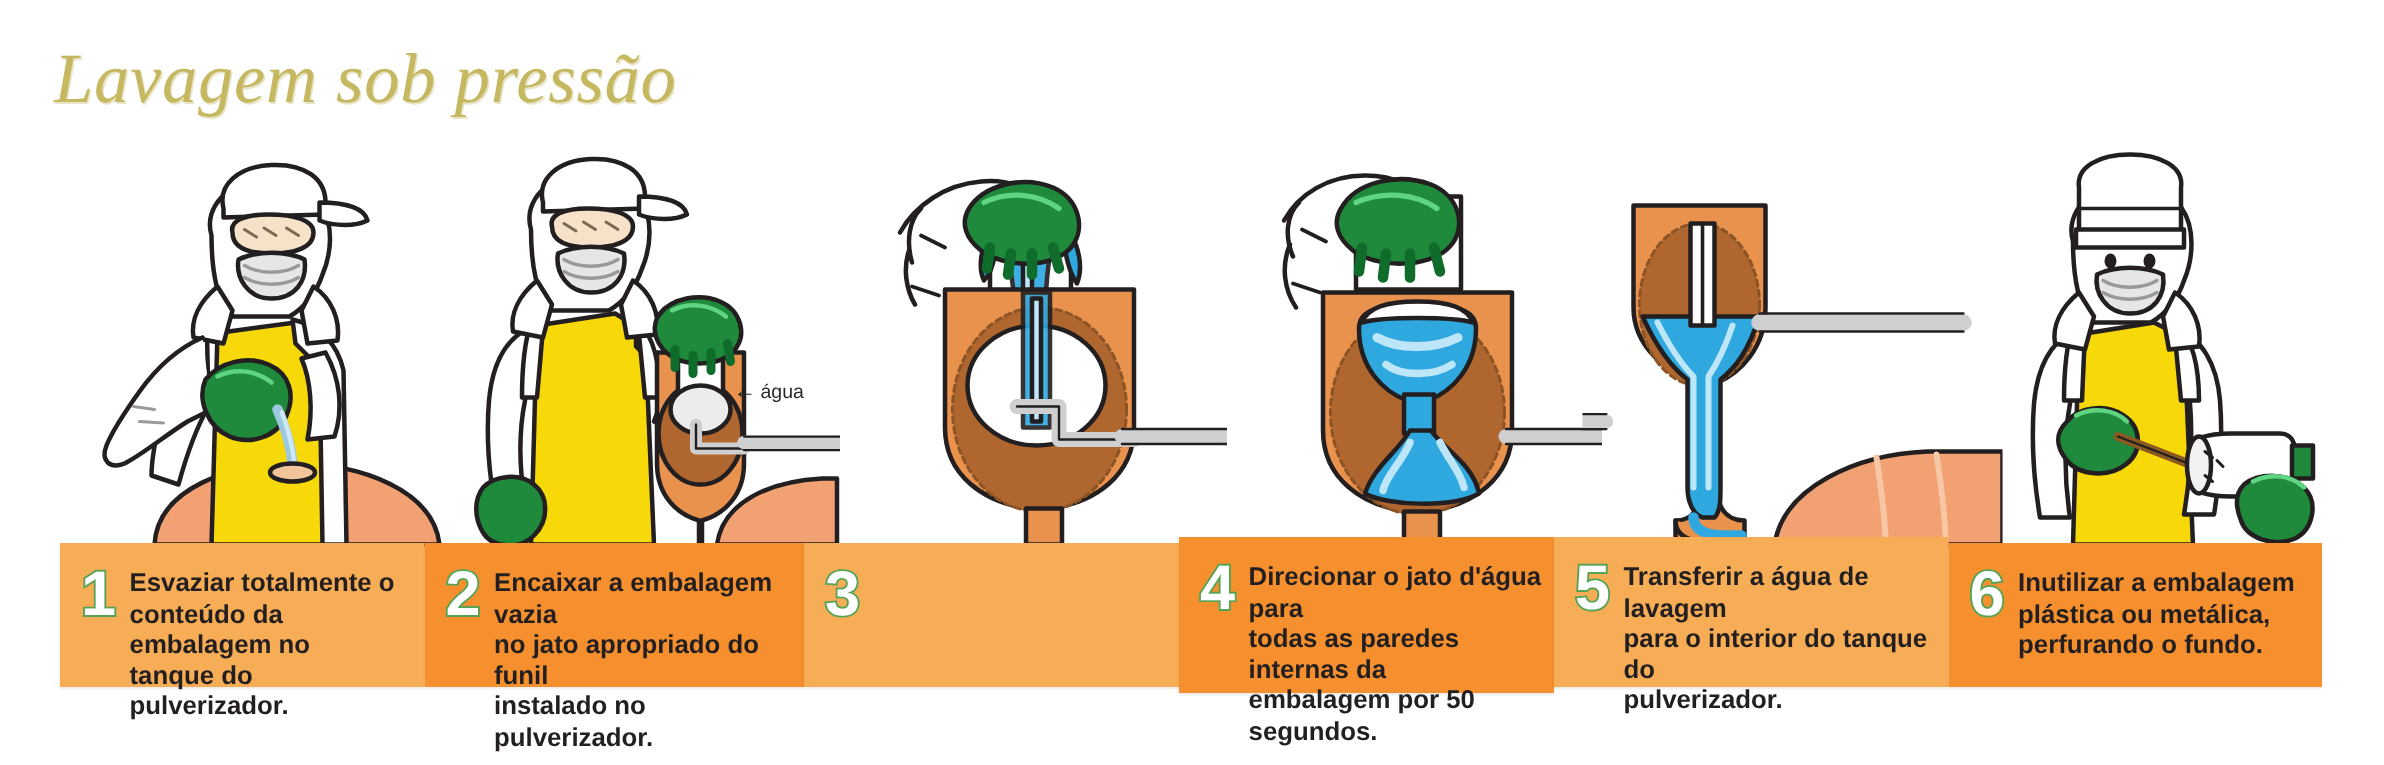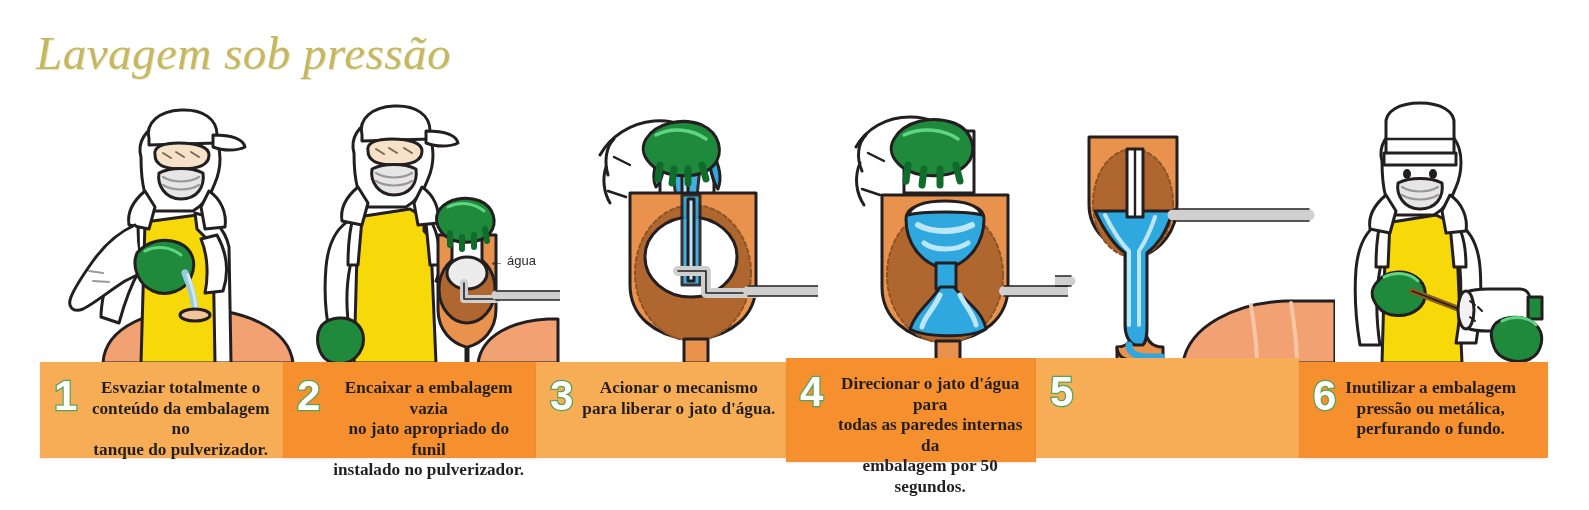--- a/index.html
+++ b/index.html
@@ -2,21 +2,21 @@
 <html><head>
 <meta charset="utf-8">
 <style>
   * { box-sizing: border-box; margin: 0; padding: 0; }
   html, body {
     width: 1589px; height: 510px;
     background: #ffffff;
     font-family: "Liberation Sans", sans-serif;
     overflow: hidden;
   }
-  #root { position: relative; width: 1589px; height: 510px; background: #fff; text-align: center; }
+  #root { position: relative; width: 1589px; height: 510px; background: #fff; }
 
   
   .title {
     position: absolute;
     left: 36px; top: 26px;
     font-family: "Liberation Serif", serif;
     font-style: italic;
     font-size: 47px;
     letter-spacing: 0.5px;
     color: #c5b860;
@@ -44,21 +44,21 @@
     font-size: 42px;
     line-height: 40px;
     color: #ffffff;
     -webkit-text-stroke: 2.5px #56a356;
     paint-order: stroke fill;
     margin-right: 9px;
     margin-left: 14px;
     flex: 0 0 auto;
   }
   .bar .txt {
-    font-family: Liberation Serif, serif;
+    font-family: Liberation Sans, sans-serif;
     font-size: 17.2px;
     line-height: 20.5px;
     font-weight: 600;
     color: #231f20;
     padding-right: 8px;
     padding-top: 2px;
     white-space: pre-line;
   }
 
   
@@ -336,37 +336,38 @@
 
     <div class="bar" style="left:283px; top:362px; width:253px; height:96px; background:#f6902f;">
       <span class="num">2</span>
       <span class="txt">Encaixar a embalagem vazia
 no jato apropriado do funil
 instalado no pulverizador.</span>
     </div>
 
     <div class="bar" style="left:536px; top:362px; width:250px; height:96px; background:#f7ad56;">
       <span class="num">3</span>
-      <span class="txt">Acionar o mecanismo
-para liberar o jato d'água.</span>
     </div>
 
     <div class="bar" style="left:786px; top:358px; width:250px; height:104px; background:#f6902f;">
       <span class="num">4</span>
       <span class="txt">Direcionar o jato d'água para
 todas as paredes internas da
 embalagem por 50
 segundos.</span>
     </div>
 
     <div class="bar" style="left:1036px; top:358px; width:263px; height:100px; background:#f7ad56;">
       <span class="num">5</span>
+      <span class="txt">Transferir a água de lavagem
+para o interior do tanque do
+pulverizador.</span>
     </div>
 
     <div class="bar" style="left:1299px; top:362px; width:249px; height:96px; background:#f6902f;">
       <span class="num">6</span>
       <span class="txt">Inutilizar a embalagem
-pressão ou metálica,
+plástica ou metálica,
 perfurando o fundo.</span>
     </div>
   </div>
 
 </div>
 
 </body></html>

